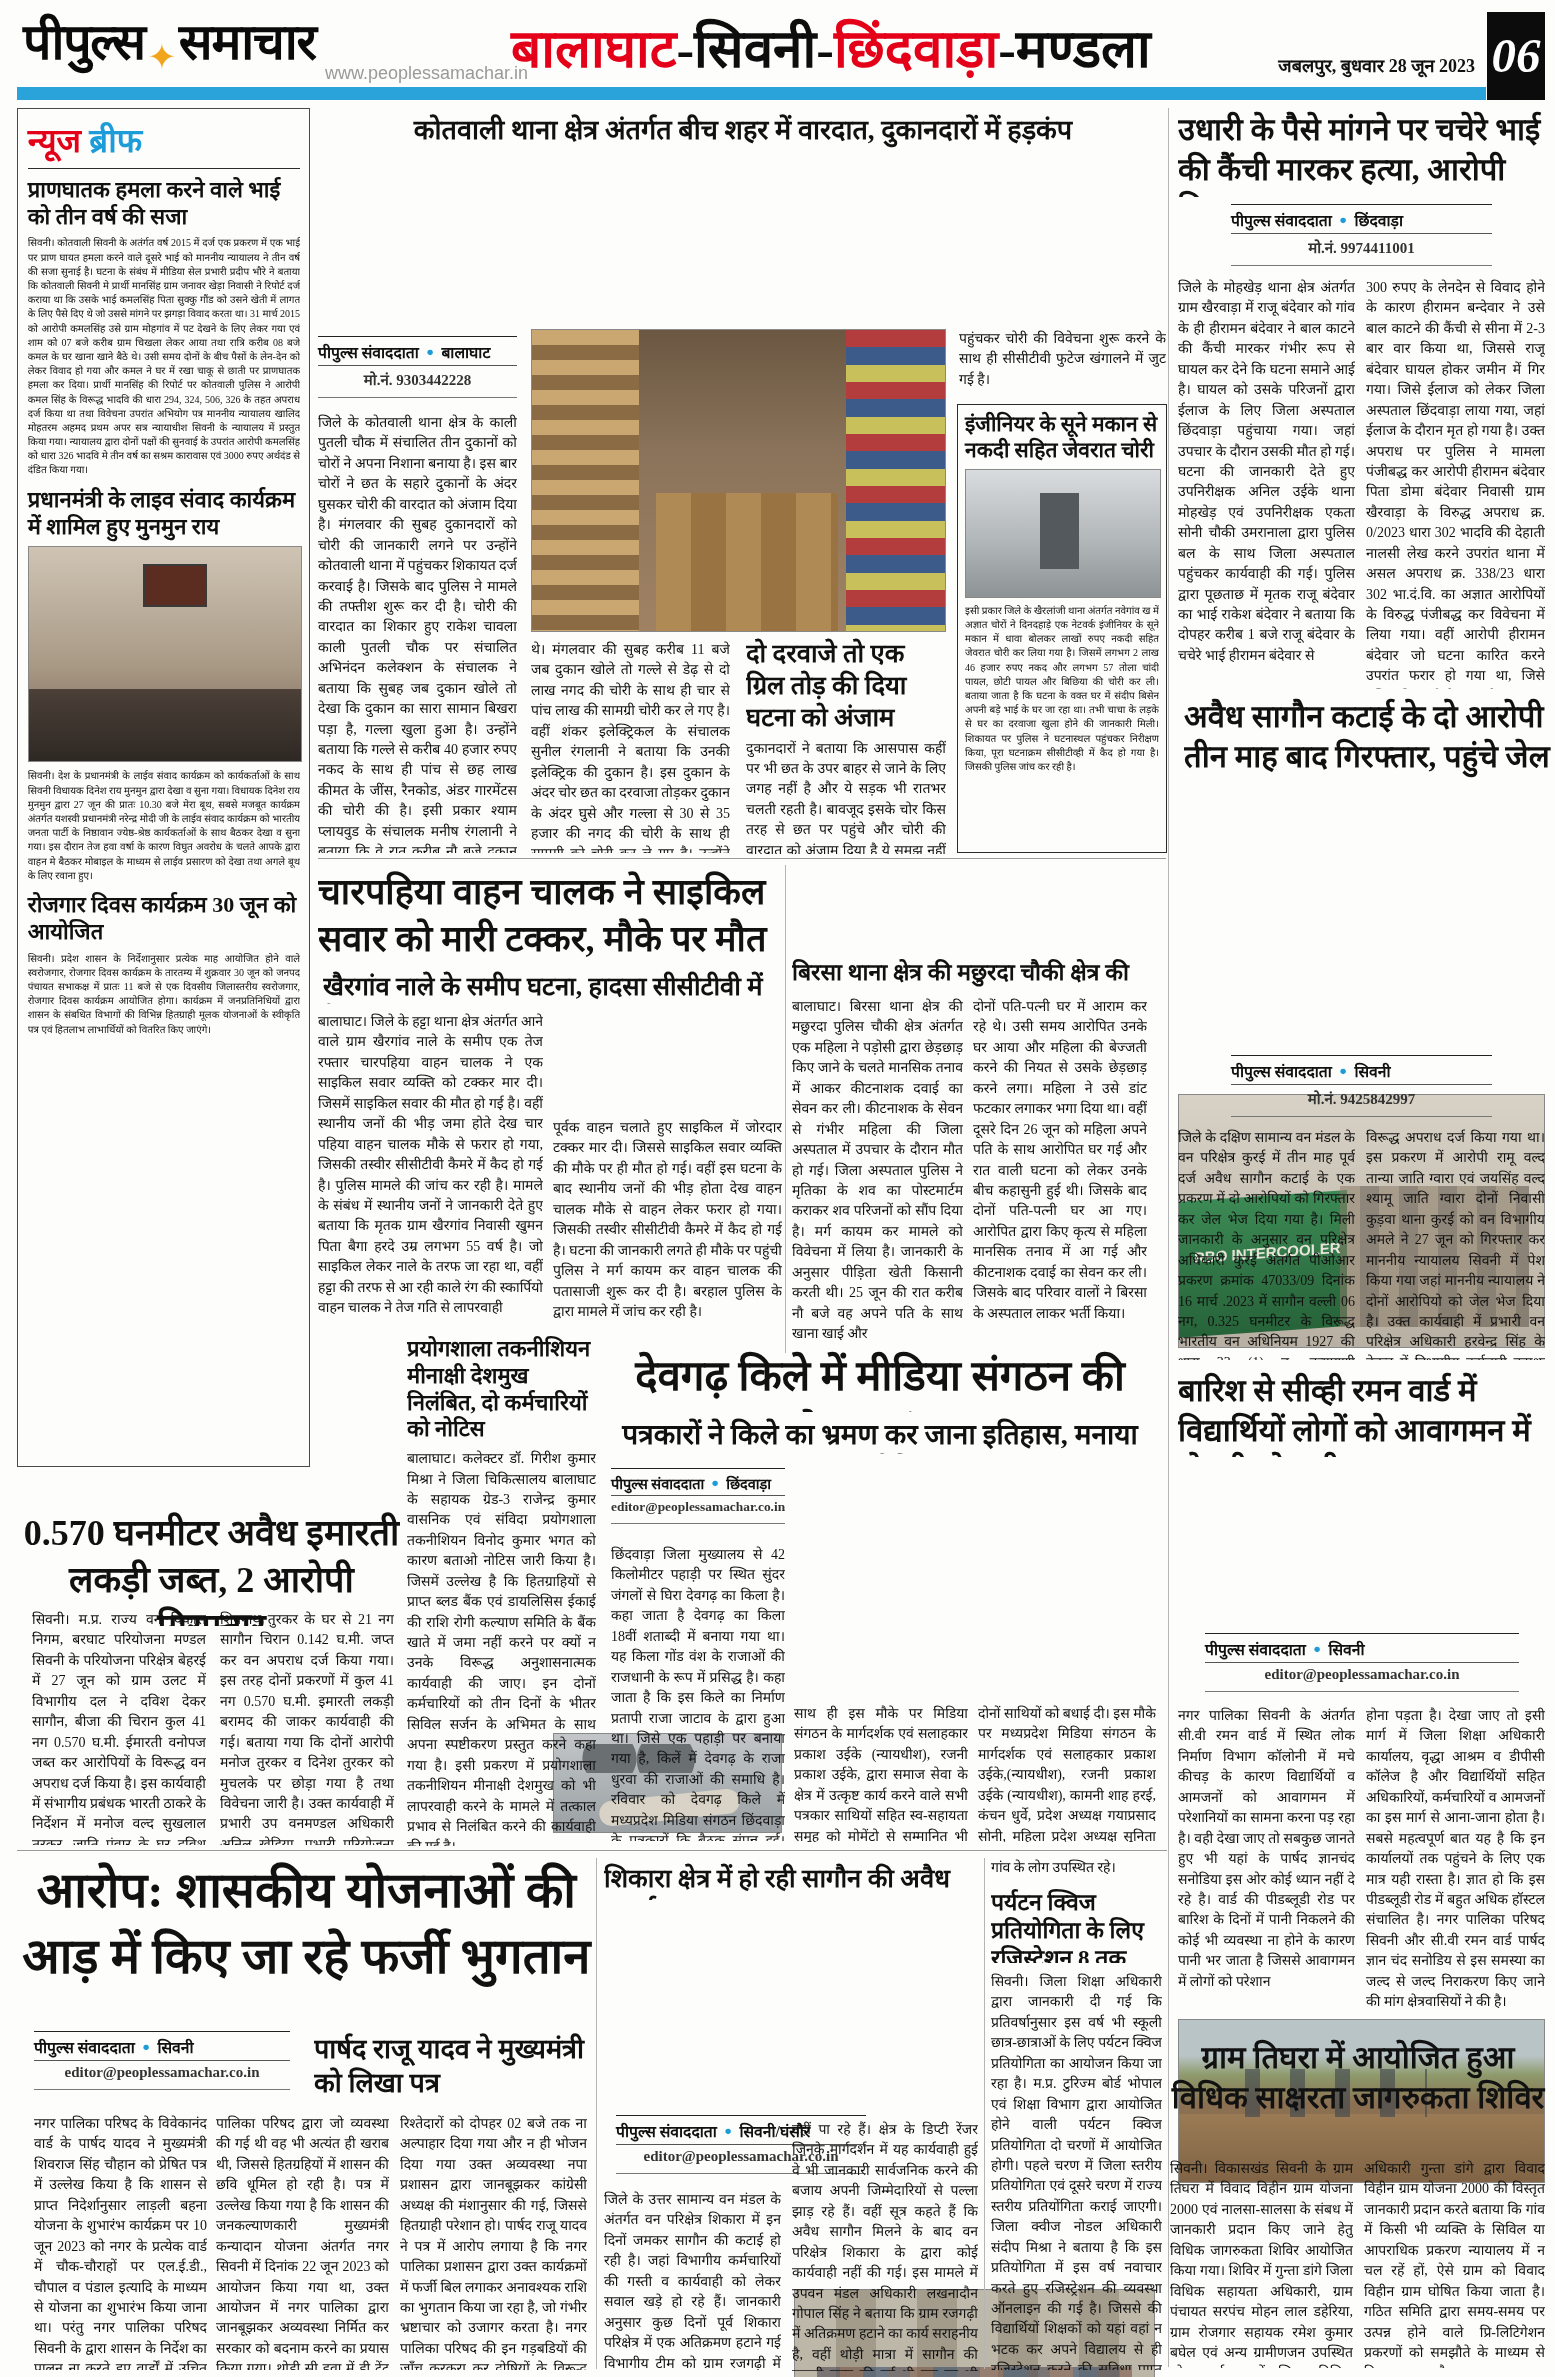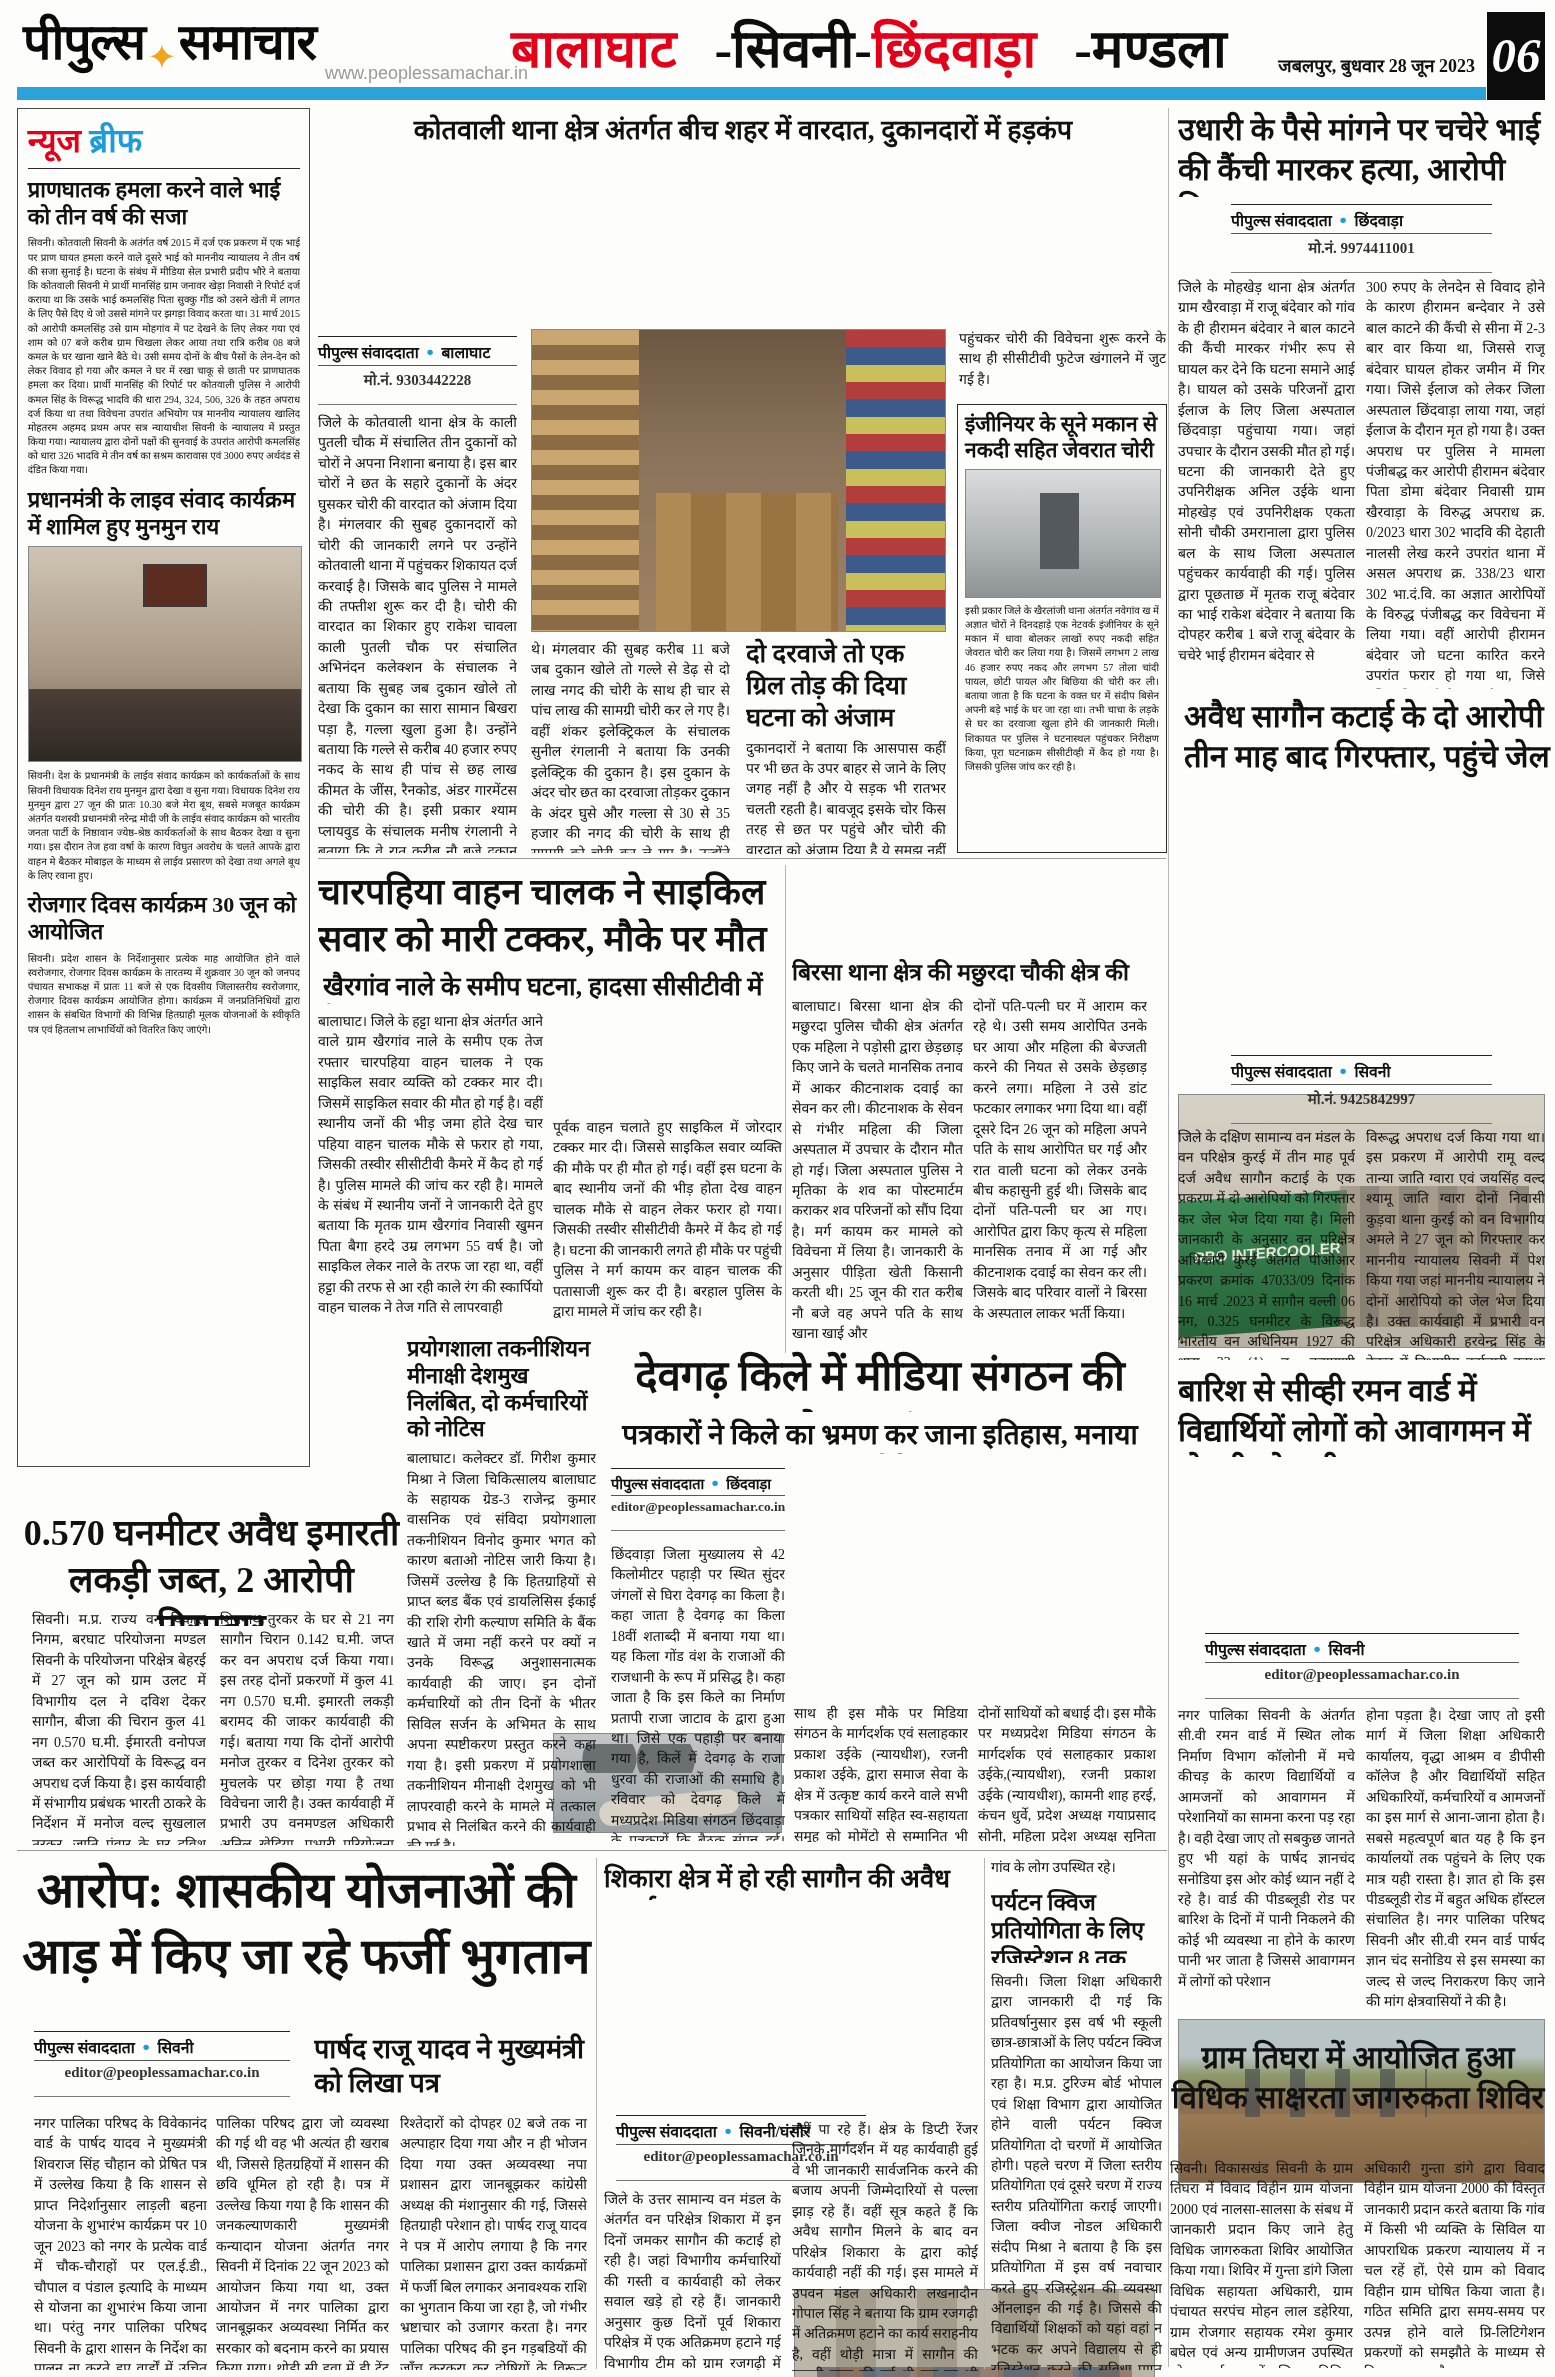--- a/index.html
+++ b/index.html
@@ -4,40 +4,40 @@
 <style>
   html,body{margin:0;padding:0;background:#666;}
   .page{position:relative;width:1555px;height:2377px;background:#fdfdfb;margin:0 auto;
         font-family:"Liberation Serif","DejaVu Serif",serif;color:#111;overflow:hidden;}
   .abs{position:absolute;box-sizing:border-box;}
   
   .logo-main{font-size:50px;font-weight:700;letter-spacing:-1.2px;color:#0a0a0a;line-height:1.0;}
   .logo-diamond{color:#f2a41c;font-size:35px;vertical-align:middle;padding:0 2.3px;}
   .website{font-family:"Liberation Sans","DejaVu Sans",sans-serif;font-size:18px;color:#9a9a9a;}
   .region-title{font-size:53px;font-weight:700;text-align:center;white-space:nowrap;line-height:1.1;}
-  .rt-red{color:#e50019;} .rt-black{color:#0d0d0d;margin-left:38px;}
+  .rt-red{color:#e50019;} .rt-black{color:#0d0d0d;}
   .dateline{font-size:18px;font-weight:700;text-align:right;}
   .pagebox{background:#0c0c0c;color:#fff;text-align:center;}
   .pagebox span{font-size:49px;font-style:italic;font-weight:700;line-height:87px;}
   .bluebar{background:#2aa2da;}
   
   .kicker{font-size:27px;font-weight:700;text-align:center;line-height:1.2;}
   .h-xxl{font-size:59px;font-weight:700;text-align:center;line-height:1.38;letter-spacing:-0.6px;}
   .h-big{font-size:49px;font-weight:700;text-align:center;line-height:1.35;}
   .h-lg{font-size:36px;font-weight:700;line-height:1.3;}
   .h-md{font-size:31px;font-weight:700;line-height:1.28;}
   .h-sm{font-size:25.6px;font-weight:700;line-height:1.25;}
   .h-xs{font-size:22px;font-weight:700;line-height:1.22;}
   .sub-head{font-size:25.6px;font-weight:700;line-height:1.25;}
   .body-text{font-size:14px;line-height:1.46;text-align:justify;overflow:hidden;}
   .body-sm{font-size:10px;line-height:1.42;text-align:justify;overflow:hidden;}
   .byline{border-top:1.7px solid #222;padding-top:3.5px;}
   .byline .row1{font-size:15.7px;font-weight:700;border-bottom:0.6px solid #555;padding-bottom:2.9px;}
   .byline .dot{color:#1e9cd8;font-size:12.8px;vertical-align:1.2px;padding:0 3.5px;}
-  .byline .row2{font-size:15px;font-weight:700;color:#333;text-align:center;padding-top:2.9px;border-bottom:0.6px solid #777;padding-bottom:15px;}
+  .byline .row2{font-size:15px;font-weight:700;color:#333;text-align:center;padding-top:2.9px;border-bottom:0.6px solid #777;padding-bottom:8px;}
   .boxed{border:1.2px solid #2b2b2b;padding:7px;}
   .vrule{background:#b5b5b5;width:1.2px;}
   .hrule{background:#9a9a9a;height:1.2px;}
   
   .brief-box{border:1.2px solid #4a4a4a;padding:8.1px 9.3px;}
   .brief-title{font-size:33px;font-weight:700;border-bottom:1.7px solid #2b2b2b;padding-bottom:5.8px;margin-bottom:8.1px;}
   .brief-title .t-red{color:#e50019;} .brief-title .t-blue{color:#1c9cd9;}
   
   .photo{position:relative;overflow:hidden;border:0.6px solid #888;background:#c8c2b8;}
   .ph-room{background:linear-gradient(180deg,#cfc4b4 0%,#a99a86 55%,#6f5d4d 100%);}

